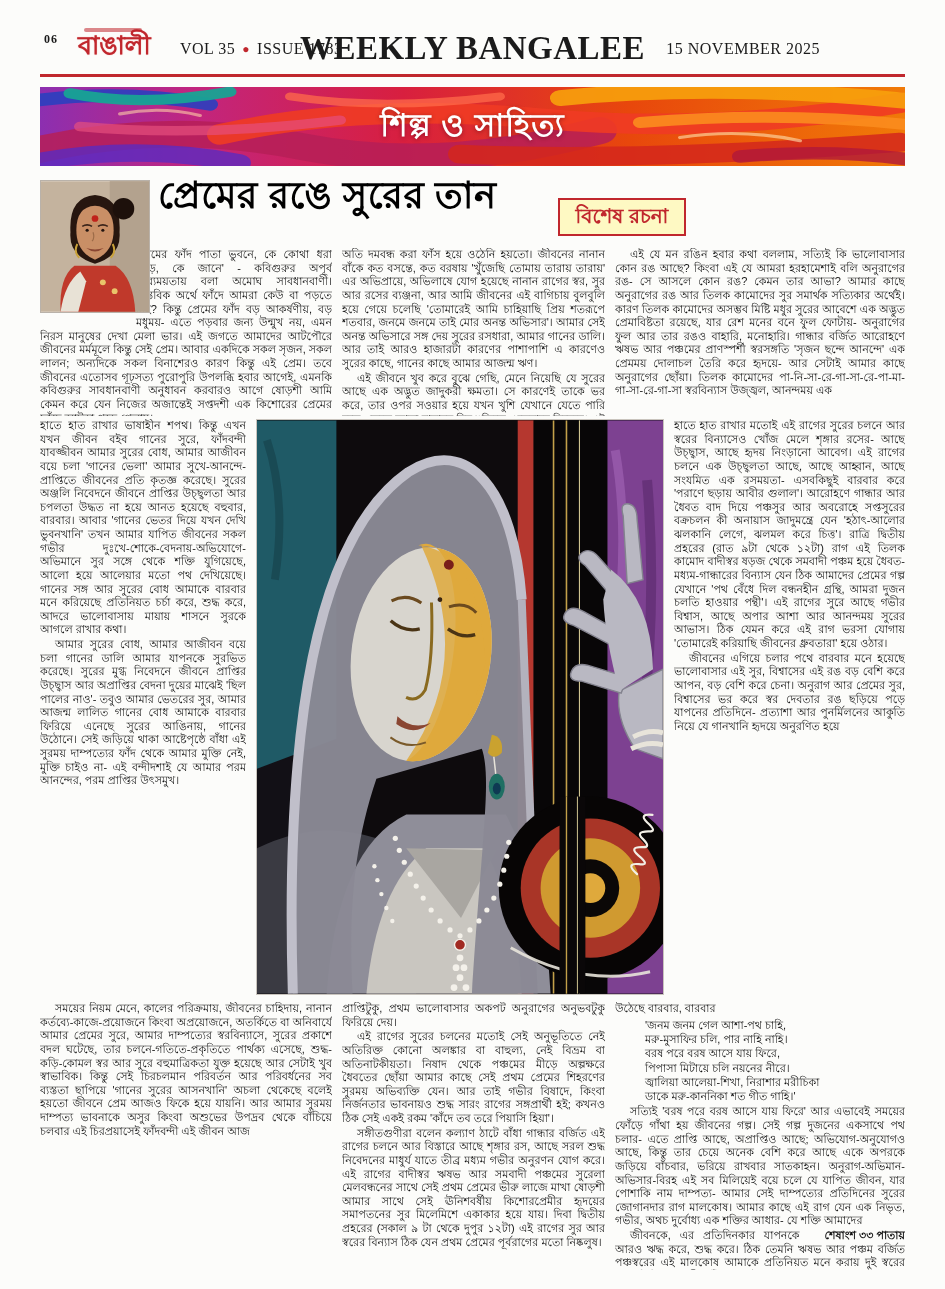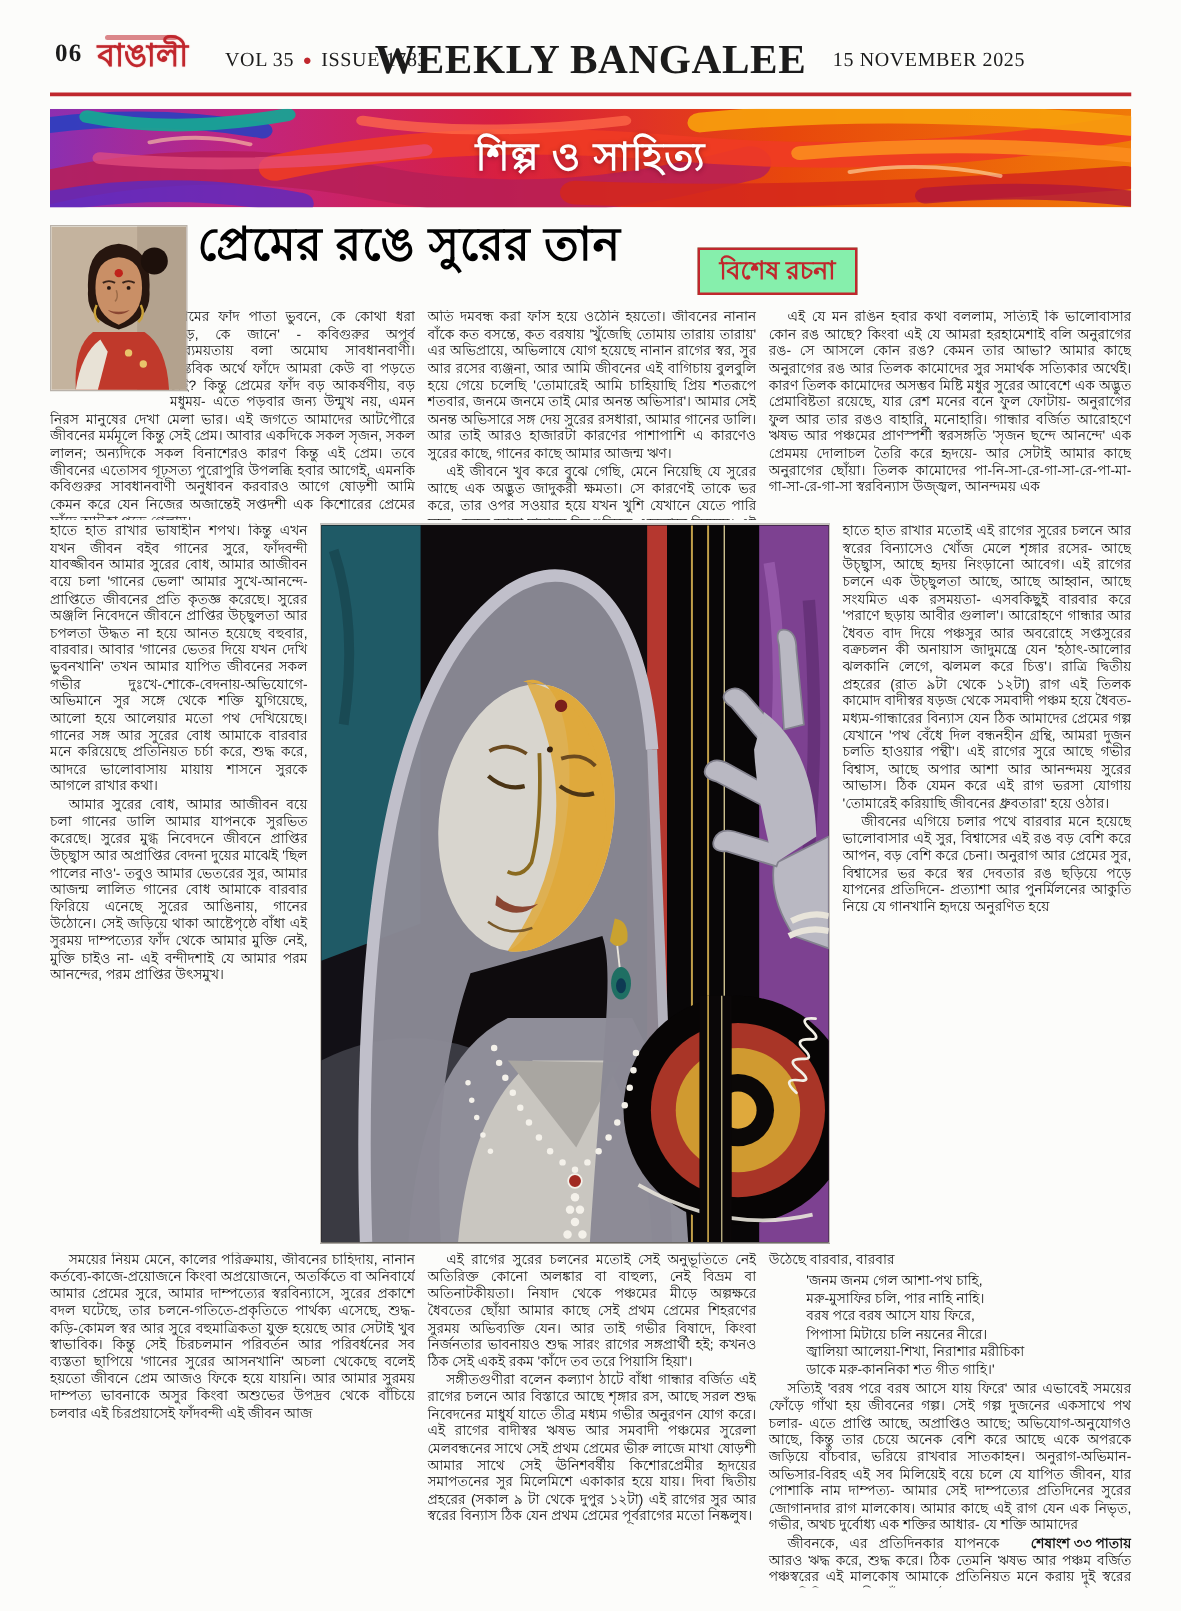--- a/index.html
+++ b/index.html
@@ -4,21 +4,21 @@
 <style>
   * { box-sizing: border-box; margin: 0; padding: 0; }
   html,body { background:#e8e8e6; }
   body { font-family: "Liberation Sans", sans-serif; }
   .page {
     position: relative; width: 945px; height: 1289px; margin: 0 auto;
     background: #fcfcfa; color:#1b1b1b; overflow: hidden;
   }
   
   .masthead { position: relative; height: 74px; margin: 0 40px; padding-top: 30px; }
-  .pagenum { position:absolute; left:4px; top:32px; font-family:"Liberation Serif",serif; font-size:20px; font-weight:bold; letter-spacing:1px; }
+  .pagenum { position:absolute; left:4px; top:32px; font-family:"Liberation Serif",serif; font-size:12px; font-weight:bold; letter-spacing:1px; }
   .logo { position:absolute; left:38px; top:28px; width:70px; text-align:center; }
   .logo .tagline-bar { height:4px; background:#c0272d; opacity:.55; margin:0 6px 1px; border-radius:2px; }
   .logo .logo-text { font-size:25px; font-weight:bold; color:#c0272d; font-family:"Liberation Serif",serif; line-height:1; text-shadow:0 0 1px #e89090; }
   .volissue { position:absolute; left:140px; top:40px; font-family:"Liberation Serif",serif; font-size:16px; letter-spacing:.5px; }
   .volissue .dot { color:#c0272d; font-size:12px; padding:0 7px; vertical-align:1px; }
   .paper-title { position:absolute; left:50%; transform:translateX(-50%); top:30px; font-family:"Liberation Serif",serif; font-size:33px; font-weight:bold; letter-spacing:.5px; white-space:nowrap; }
   .dateline { position:absolute; right:85px; top:40px; font-family:"Liberation Serif",serif; font-size:16px; letter-spacing:.5px; }
   .red-rule { height:3px; background:#c0272d; margin: 0 40px; }
   
   .banner { position:relative; margin: 10px 40px 0; height: 79px; overflow:hidden; }
@@ -33,21 +33,21 @@
   .author-photo { position:absolute; left:0; top:4px; width:110px; height:133px; border:1px solid #b9b2aa; }
   .author-photo svg { display:block; width:100%; height:100%; }
   .art-head { margin-left:118px; position:relative; height:68px; }
   .headline { font-size:37px; font-weight:bold; line-height:1.1; letter-spacing:.5px; color:#000; }
   .byline { margin-top:3px; }
   .byline .author { font-size:16px; font-weight:bold; }
   .byline .place { font-size:12px; margin-left:6px; }
   .badge {
     position:absolute; left:400px; top:22px; width:128px; height:38px;
     border:2.5px solid #c0272d; color:#c0272d; display:flex; align-items:center; justify-content:center;
-    font-size:20px; font-weight:bold; background:#86efac;
+    font-size:20px; font-weight:bold; background:#fef9c3;
   }
   
   .bcol { font-size:11px; line-height:1.24; text-align:justify; overflow:hidden; color:#151515; }
   .bcol p { margin:0 0 1px; text-indent:15px; }
   .bcol p.cont { text-indent:0; }
   .row-a { display:grid; grid-template-columns:292px 263px 290px; column-gap:10px; margin-top:4px; height:168px; }
   .row-b { display:grid; grid-template-columns:206px 408px 231px; column-gap:10px; margin-top:3px; height:578px; }
   .row-c { display:grid; grid-template-columns:292px 263px 290px; column-gap:10px; margin-top:5px; height:268px; }
   .wrap-spacer { float:left; width:96px; height:72px; }
   .painting { width:408px; height:576px; border:1px solid #c9c4bd; background:#111; }
@@ -265,20 +265,21 @@
         <p class="cont">হাতে হাত রাখার মতোই এই রাগের সুরের চলনে আর স্বরের বিন্যাসেও খোঁজ মেলে শৃঙ্গার রসের- আছে উচ্ছ্বাস, আছে হৃদয় নিংড়ানো আবেগ। এই রাগের চলনে এক উচ্ছ্বলতা আছে, আছে আহ্বান, আছে সংযমিত এক রসময়তা- এসবকিছুই বারবার করে 'পরাণে ছড়ায় আবীর গুলাল'। আরোহণে গান্ধার আর ধৈবত বাদ দিয়ে পঞ্চসুর আর অবরোহে সপ্তসুরের বক্রচলন কী অনায়াস জাদুমন্ত্রে যেন 'হঠাৎ-আলোর ঝলকানি লেগে, ঝলমল করে চিত্ত'। রাত্রি দ্বিতীয় প্রহরের (রাত ৯টা থেকে ১২টা) রাগ এই তিলক কামোদ বাদীস্বর ষড়জ থেকে সমবাদী পঞ্চম হয়ে ধৈবত-মধ্যম-গান্ধারের বিন্যাস যেন ঠিক আমাদের প্রেমের গল্প যেখানে 'পথ বেঁধে দিল বন্ধনহীন গ্রন্থি, আমরা দুজন চলতি হাওয়ার পন্থী'। এই রাগের সুরে আছে গভীর বিশ্বাস, আছে অপার আশা আর আনন্দময় সুরের আভাস। ঠিক যেমন করে এই রাগ ভরসা যোগায় 'তোমারেই করিয়াছি জীবনের ধ্রুবতারা' হয়ে ওঠার।</p>
         <p>জীবনের এগিয়ে চলার পথে বারবার মনে হয়েছে ভালোবাসার এই সুর, বিশ্বাসের এই রঙ বড় বেশি করে আপন, বড় বেশি করে চেনা। অনুরাগ আর প্রেমের সুর, বিশ্বাসের ভর করে স্বর দেবতার রঙ ছড়িয়ে পড়ে যাপনের প্রতিদিনে- প্রত্যাশা আর পুনর্মিলনের আকুতি নিয়ে যে গানখানি হৃদয়ে অনুরণিত হয়ে</p>
       </div>
     </div>
 
     <div class="row-c">
       <div class="bcol">
         <p>সময়ের নিয়ম মেনে, কালের পরিক্রমায়, জীবনের চাহিদায়, নানান কর্তব্যে-কাজে-প্রয়োজনে কিংবা অপ্রয়োজনে, অতর্কিতে বা অনিবার্যে আমার প্রেমের সুরে, আমার দাম্পত্যের স্বরবিন্যাসে, সুরের প্রকাশে বদল ঘটেছে, তার চলনে-গতিতে-প্রকৃতিতে পার্থক্য এসেছে, শুদ্ধ-কড়ি-কোমল স্বর আর সুরে বহুমাত্রিকতা যুক্ত হয়েছে আর সেটাই খুব স্বাভাবিক। কিন্তু সেই চিরচলমান পরিবর্তন আর পরিবর্ধনের সব ব্যস্ততা ছাপিয়ে 'গানের সুরের আসনখানি' অচলা থেকেছে বলেই হয়তো জীবনে প্রেম আজও ফিকে হয়ে যায়নি। আর আমার সুরময় দাম্পত্য ভাবনাকে অসুর কিংবা অশুভের উপদ্রব থেকে বাঁচিয়ে চলবার এই চিরপ্রয়াসেই ফাঁদবন্দী এই জীবন আজ</p>
       </div>
       <div class="bcol">
+        <p class="cont">প্রাপ্তিটুকু, প্রথম ভালোবাসার অকপট অনুরাগের অনুভবটুকু ফিরিয়ে দেয়।</p>
         <p>এই রাগের সুরের চলনের মতোই সেই অনুভূতিতে নেই অতিরিক্ত কোনো অলঙ্কার বা বাহুল্য, নেই বিভ্রম বা অতিনাটকীয়তা। নিষাদ থেকে পঞ্চমের মীড়ে অল্পক্ষরে ধৈবতের ছোঁয়া আমার কাছে সেই প্রথম প্রেমের শিহরণের সুরময় অভিব্যক্তি যেন। আর তাই গভীর বিষাদে, কিংবা নির্জনতার ভাবনায়ও শুদ্ধ সারং রাগের সঙ্গপ্রার্থী হই; কখনও ঠিক সেই একই রকম 'কাঁদে তব তরে পিয়াসি হিয়া'।</p>
         <p>সঙ্গীতগুণীরা বলেন কল্যাণ ঠাটে বাঁধা গান্ধার বর্জিত এই রাগের চলনে আর বিস্তারে আছে শৃঙ্গার রস, আছে সরল শুদ্ধ নিবেদনের মাধুর্য যাতে তীব্র মধ্যম গভীর অনুরণন যোগ করে। এই রাগের বাদীস্বর ঋষভ আর সমবাদী পঞ্চমের সুরেলা মেলবন্ধনের সাথে সেই প্রথম প্রেমের ভীরু লাজে মাখা ষোড়শী আমার সাথে সেই ঊনিশবর্ষীয় কিশোরপ্রেমীর হৃদয়ের সমাপতনের সুর মিলেমিশে একাকার হয়ে যায়। দিবা দ্বিতীয় প্রহরের (সকাল ৯ টা থেকে দুপুর ১২টা) এই রাগের সুর আর স্বরের বিন্যাস ঠিক যেন প্রথম প্রেমের পূর্বরাগের মতো নিষ্কলুষ।</p>
       </div>
       <div class="bcol">
         <p class="cont">উঠেছে বারবার, বারবার</p>
         <div class="poem">
           <div>'জনম জনম গেল আশা-পথ চাহি,</div>
           <div>মরু-মুসাফির চলি, পার নাহি নাহি।</div>
           <div>বরষ পরে বরষ আসে যায় ফিরে,</div>
           <div>পিপাসা মিটায়ে চলি নয়নের নীরে।</div>

